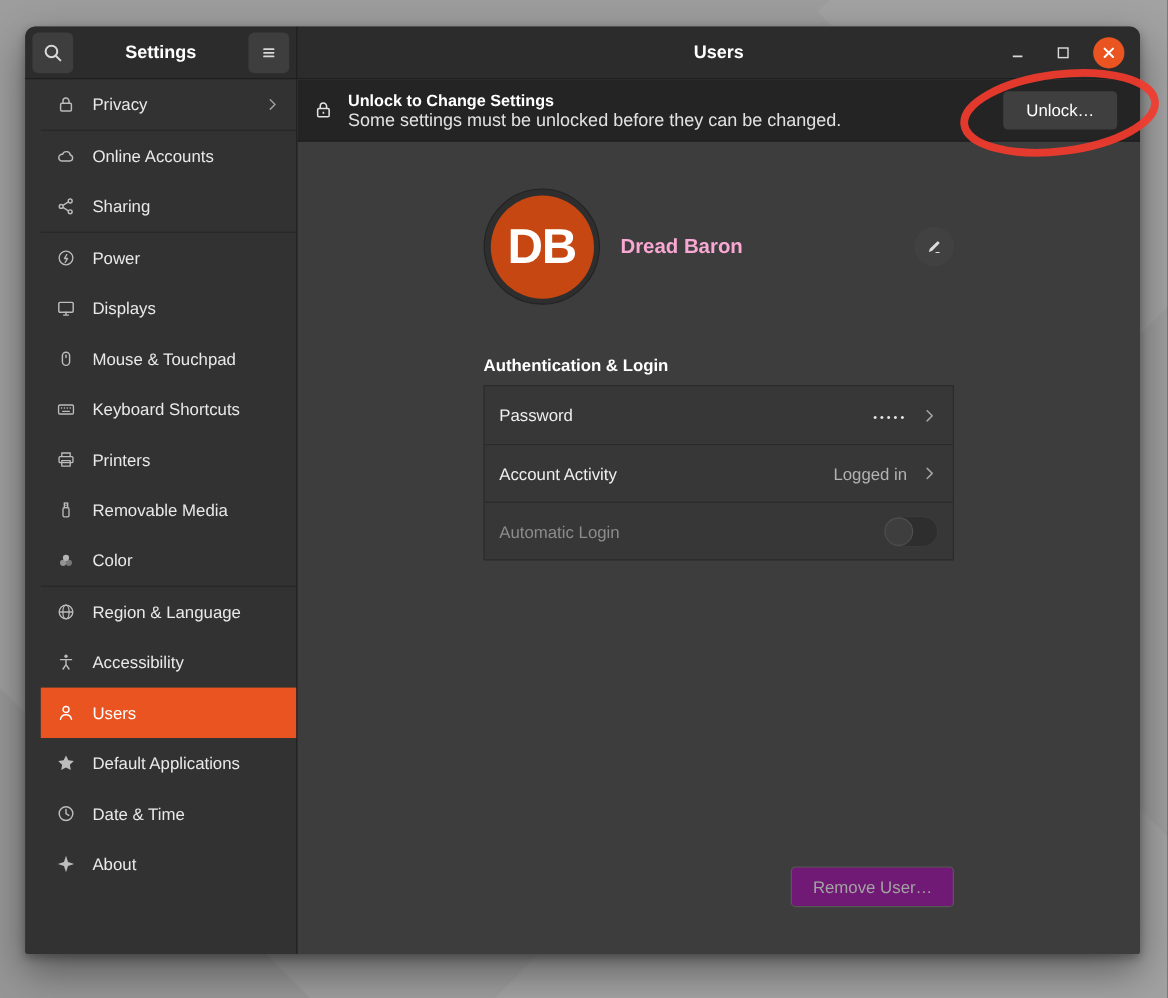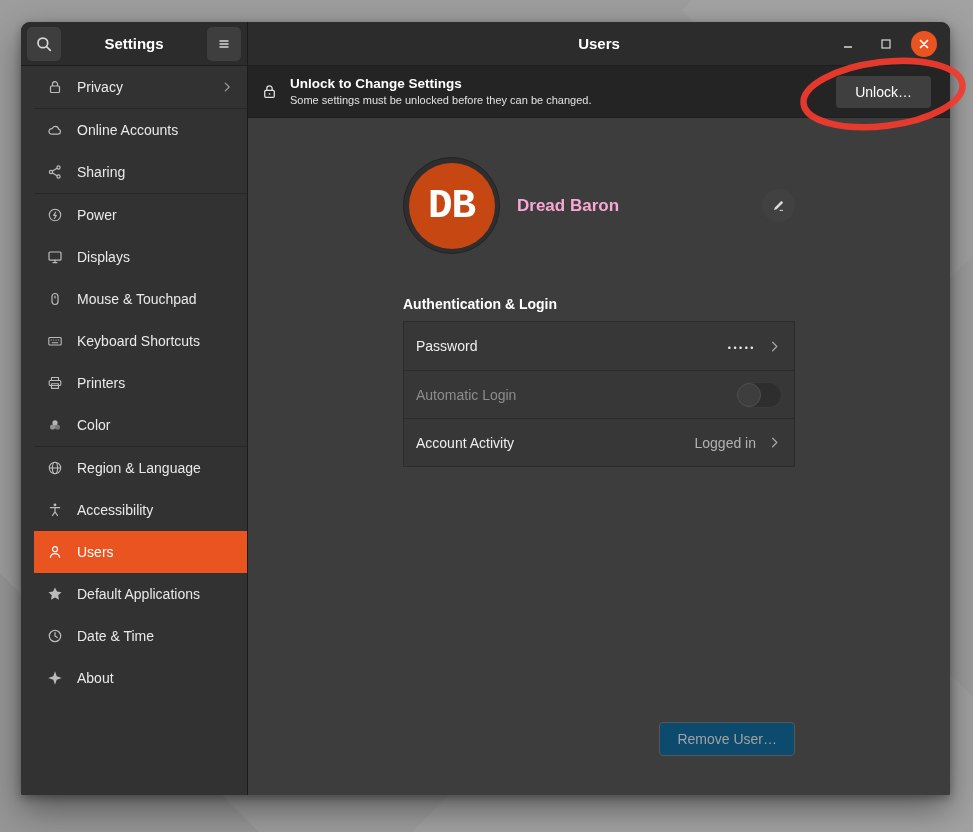--- a/index.html
+++ b/index.html
@@ -49,50 +49,50 @@
   .side-item.selected { background:var(--accent); color:#ffffff; }
   .side-item.selected .icn { color:#ffffff; }
   .side-chev { margin-left:auto; color:#9d9d9d; display:flex; }
   .side-div { height:1px; background:#272727; }
 
   
   .content { background:#3d3d3d; position:relative; overflow:hidden; }
   .banner { height:52px; background:#242424; border-bottom:1px solid #1f1f1f; display:flex; align-items:center; padding:0 19px 0 13px; gap:12px; }
   .banner .icn { color:#e2e2e2; display:flex; }
   .banner-t1 { font-weight:bold; font-size:13.5px; color:#ffffff; line-height:17px; }
-  .banner-t2 { font-size:11px; color:#e2e2e2; line-height:17px; }
+  .banner-t2 { font-size:15px; color:#e2e2e2; line-height:17px; }
   .unlock-btn {
     margin-left:auto; background:#3f3f3f; border:none; border-radius:4px;
     padding:8px 19px; color:#ffffff; font-size:14px; font-family:inherit; cursor:pointer;
   }
 
   .main-col { width:392px; margin:39px auto 0; }
   .profile { display:flex; align-items:center; position:relative; height:97px; }
   .avatar-ring { width:97px; height:97px; border-radius:50%; background:#2e2e2e; border:1px solid #232323;
-    display:flex; align-items:center; justify-content:center;font-family:Liberation Mono, monospace; }
+    display:flex; align-items:center; justify-content:center; }
   .avatar { width:86px; height:86px; border-radius:50%; background:var(--avatar); color:#fff;
     font-weight:bold; font-size:41px; letter-spacing:-1px; display:flex; align-items:center; justify-content:center; }
   .user-name { margin-left:17px; font-weight:bold; font-size:17px; color:#f9a8d4; }
   .edit-btn { position:absolute; right:0; top:32px; width:33px; height:33px; border-radius:50%;
     background:#414141; border:none; color:#dcdcdc; display:flex; align-items:center; justify-content:center; cursor:pointer; }
 
   .section-title { margin-top:42px; font-weight:bold; font-size:14px; color:#ffffff; }
   .listbox { margin-top:9px; background:#373737; border:1px solid #2b2b2b; border-radius:0; overflow:hidden; }
   .row { height:48px; display:flex; align-items:center; padding:0 12px; font-size:14px; color:#eeeeee; cursor:pointer; }
   .row + .row { border-top:1px solid #2b2b2b; }
   .row-right { margin-left:auto; display:flex; align-items:center; gap:11px; }
   .dots { font-size:9px; letter-spacing:2.5px; color:#e8e8e8; padding-top:3px; }
   .chev { color:#a3a3a3; display:flex; }
   .row.disabled { color:#8c8c8c; cursor:default; }
   .muted-val { color:#b2b2b2; }
   .toggle { width:46px; height:26px; background:#2e2e2e; border:1px solid #3a3a3a; border-radius:13px; position:relative; cursor:pointer; }
   .knob { position:absolute; left:0; top:0; width:24px; height:24px; border-radius:50%; background:#3e3e3e; border:1px solid #4f4f4f; }
 
   .remove-wrap { margin-top:255px; display:flex; justify-content:flex-end; }
-  .remove-btn { background:#0c4a6e; border:1px solid #575757; border-radius:4px; padding:8px 17px;
+  .remove-btn { background:#701a75; border:1px solid #575757; border-radius:4px; padding:8px 17px;
     color:#a3a3a3; font-size:14px; font-family:inherit; cursor:pointer; }
 
   .annotation-svg { position:absolute; left:795px; top:52px; width:178px; height:86px; z-index:40; pointer-events:none; }
   .annotation-ellipse { stroke:var(--annotation); opacity:0.93; }
 
   svg.ic { display:block; }
 </style>
 </head>
 <body style="--accent: #E95420; --avatar: #C64712; --annotation: #F23B2E;">
 
@@ -222,20 +222,30 @@
     </div>
     <div class="side-item">
       <span class="icn">
         <svg class="ic" width="16" height="16" viewBox="0 0 16 16" fill="none" stroke="currentColor" stroke-width="1.1" stroke-linejoin="round">
             <path d="M4.5 5.5V2.5h7v3"></path>
             <rect x="2.2" y="5.5" width="11.6" height="5" rx="1"></rect>
             <rect x="4.5" y="8.8" width="7" height="4.6"></rect>
           </svg>
       </span>
       <span>Printers</span>
+    </div>
+    <div class="side-item">
+      <span class="icn">
+        <svg class="ic" width="16" height="16" viewBox="0 0 16 16" fill="none" stroke="currentColor" stroke-width="1.1" stroke-linecap="round">
+            <rect x="5.5" y="6" width="5" height="7.8" rx="1.2"></rect>
+            <rect x="6.6" y="2.2" width="2.8" height="3.8"></rect>
+            <path d="M7.3 4h.1M8.7 4h.1"></path>
+          </svg>
+      </span>
+      <span>Removable Media</span>
     </div>
     <div class="side-item">
       <span class="icn">
         <svg class="ic" width="16" height="16" viewBox="0 0 16 16" fill="currentColor">
             <circle cx="8" cy="5.8" r="2.6" fill-opacity="0.95"></circle>
             <circle cx="5.6" cy="10" r="2.6" fill-opacity="0.7"></circle>
             <circle cx="10.4" cy="10" r="2.6" fill-opacity="0.5"></circle>
           </svg>
       </span>
       <span>Color</span>
@@ -330,46 +340,46 @@
         </button>
       </div>
 
       <div class="section-title">Authentication &amp; Login</div>
 
       <div class="listbox">
         <div class="row">
           <span>Password</span>
           <span class="row-right">
             <span class="dots">•••••</span>
+            <span class="chev">
+              <svg class="ic" width="15" height="15" viewBox="0 0 16 16" fill="none" stroke="currentColor" stroke-width="1.4" stroke-linecap="round" stroke-linejoin="round">
+                  <path d="M6 3.5L10.5 8L6 12.5"></path>
+                </svg>
+            </span>
+          </span>
+        </div>
+        <div class="row">
+          <span>Account Activity</span>
+          <span class="row-right">
+            <span class="muted-val">Logged in</span>
             <span class="chev">
               <svg class="ic" width="15" height="15" viewBox="0 0 16 16" fill="none" stroke="currentColor" stroke-width="1.4" stroke-linecap="round" stroke-linejoin="round">
                   <path d="M6 3.5L10.5 8L6 12.5"></path>
                 </svg>
             </span>
           </span>
         </div>
         <div class="row disabled">
           <span>Automatic Login</span>
           <span class="row-right">
             <span class="toggle">
               <span class="knob"></span>
             </span>
           </span>
         </div>
-        <div class="row">
-          <span>Account Activity</span>
-          <span class="row-right">
-            <span class="muted-val">Logged in</span>
-            <span class="chev">
-              <svg class="ic" width="15" height="15" viewBox="0 0 16 16" fill="none" stroke="currentColor" stroke-width="1.4" stroke-linecap="round" stroke-linejoin="round">
-                  <path d="M6 3.5L10.5 8L6 12.5"></path>
-                </svg>
-            </span>
-          </span>
-        </div>
       </div>
 
       <div class="remove-wrap">
         <button class="remove-btn">Remove User…</button>
       </div>
 
     </div>
   </main>
 </div>
 

